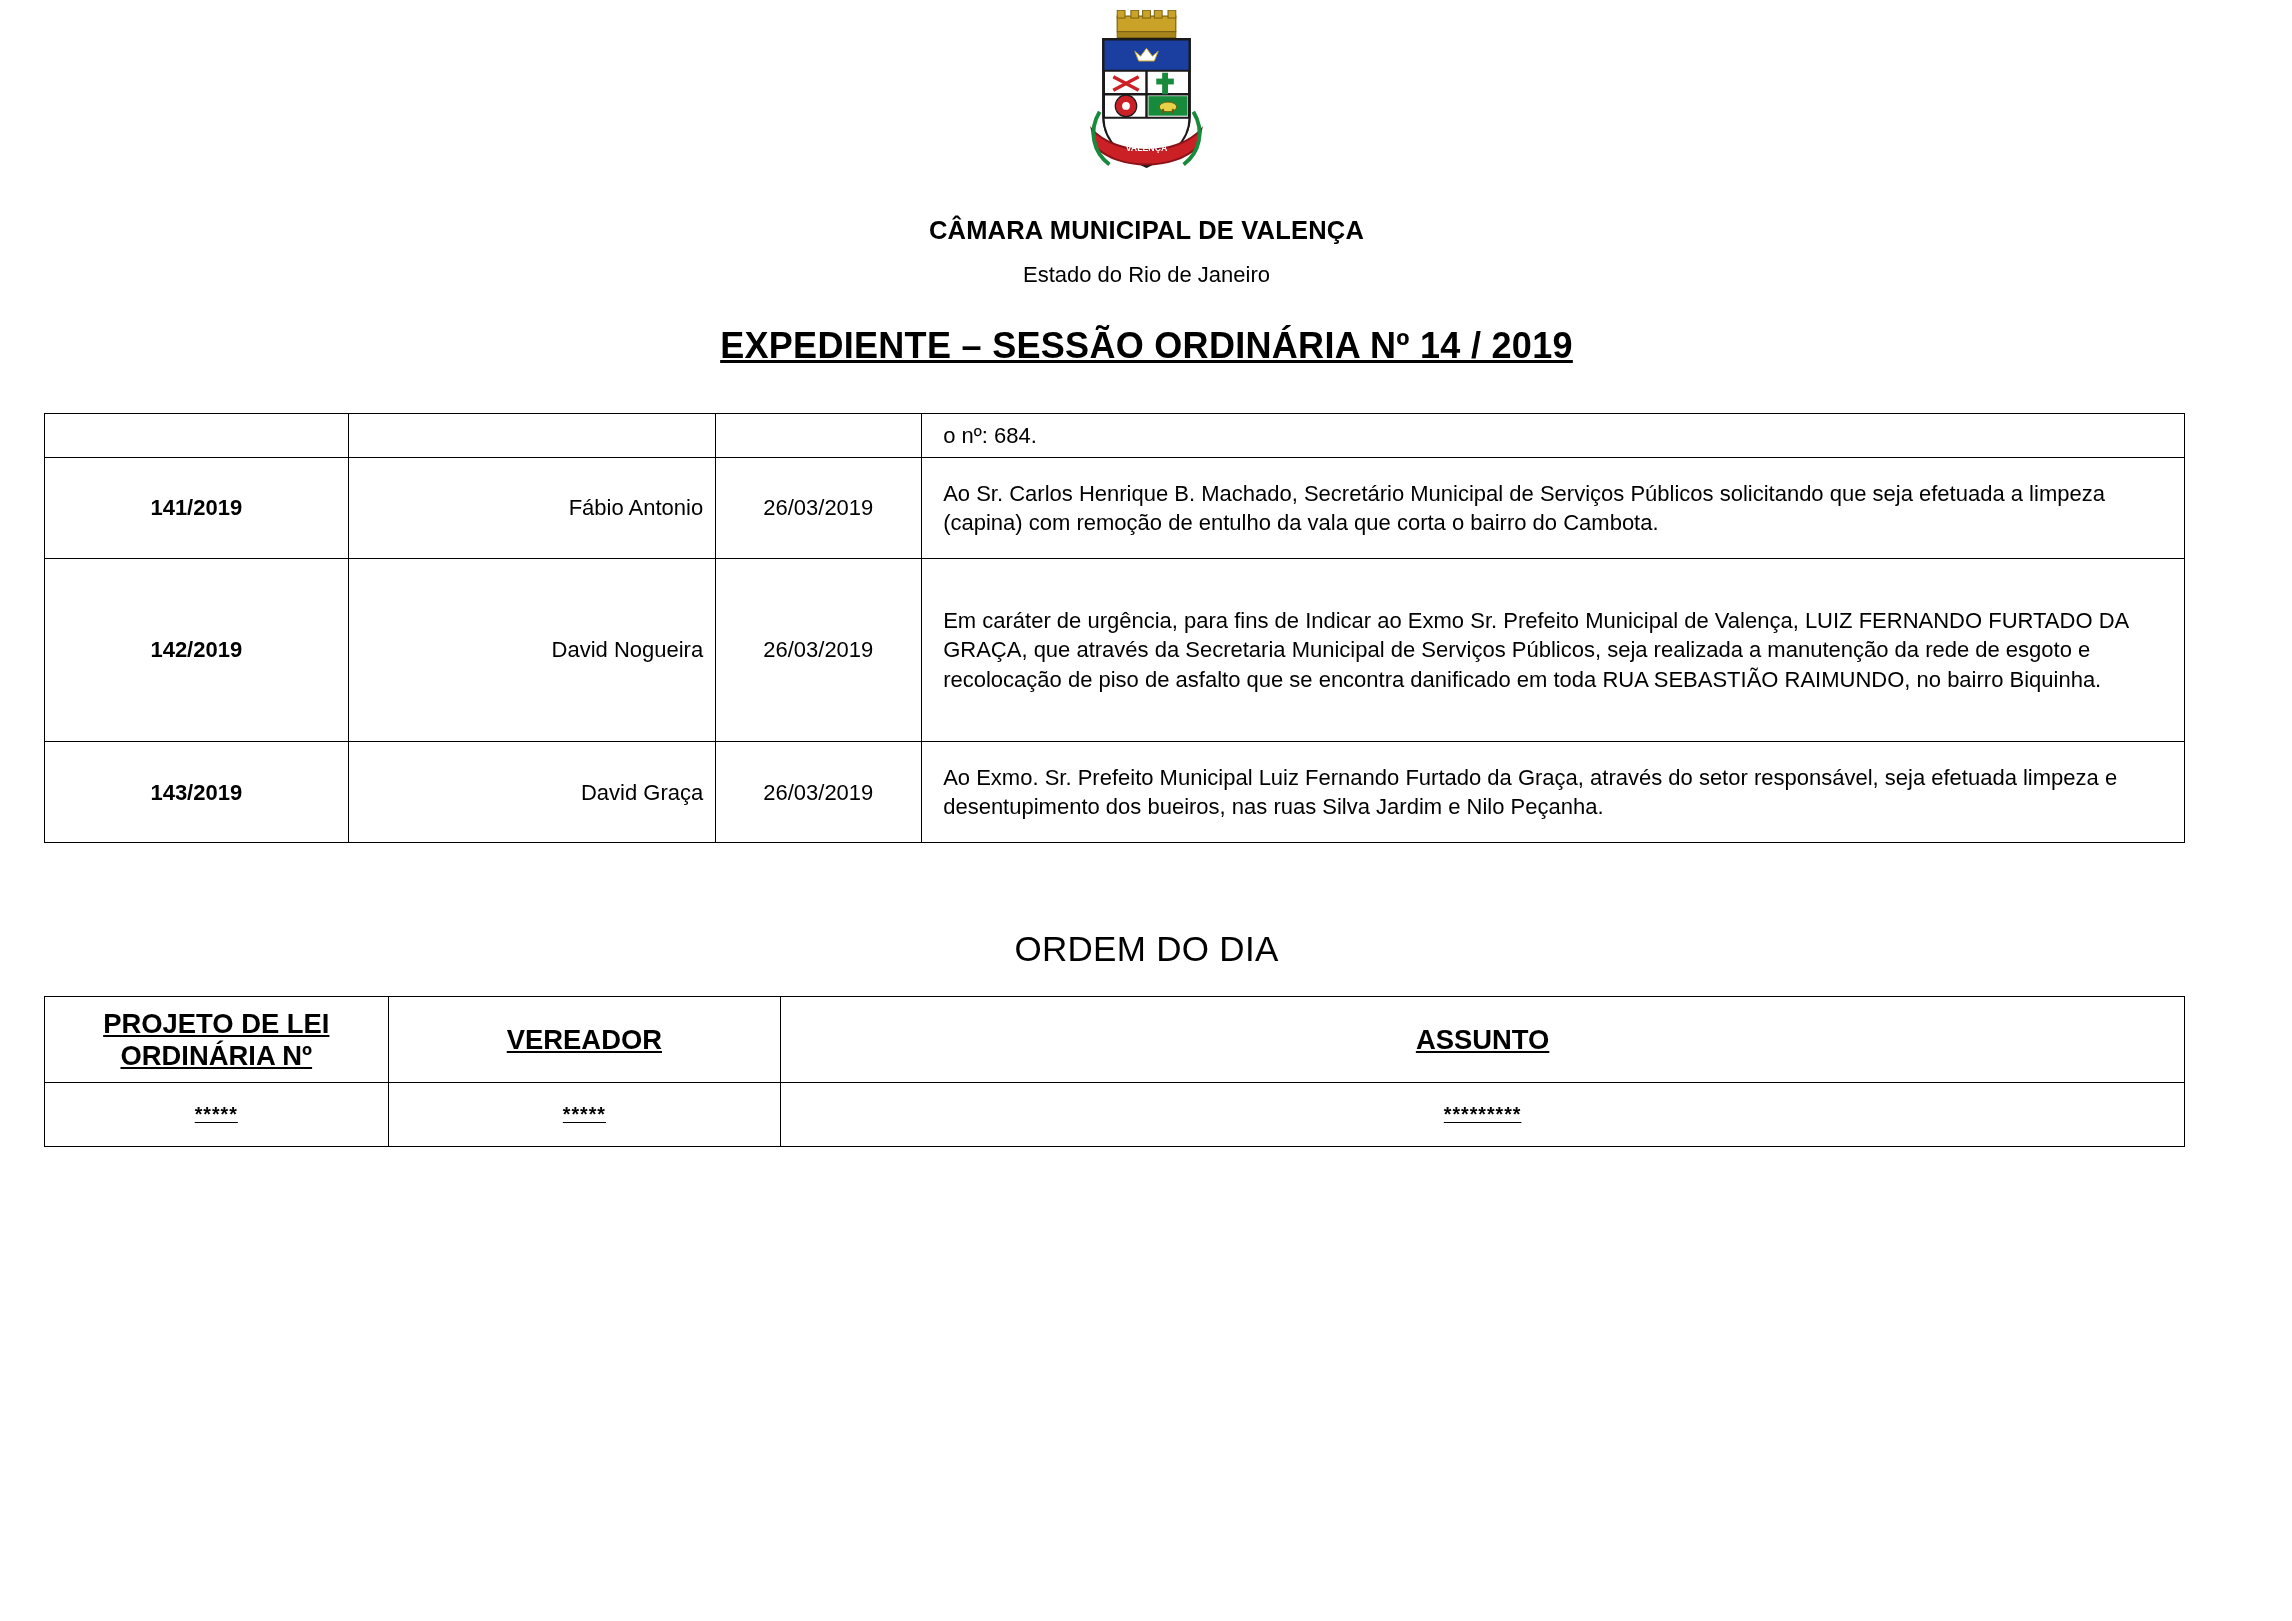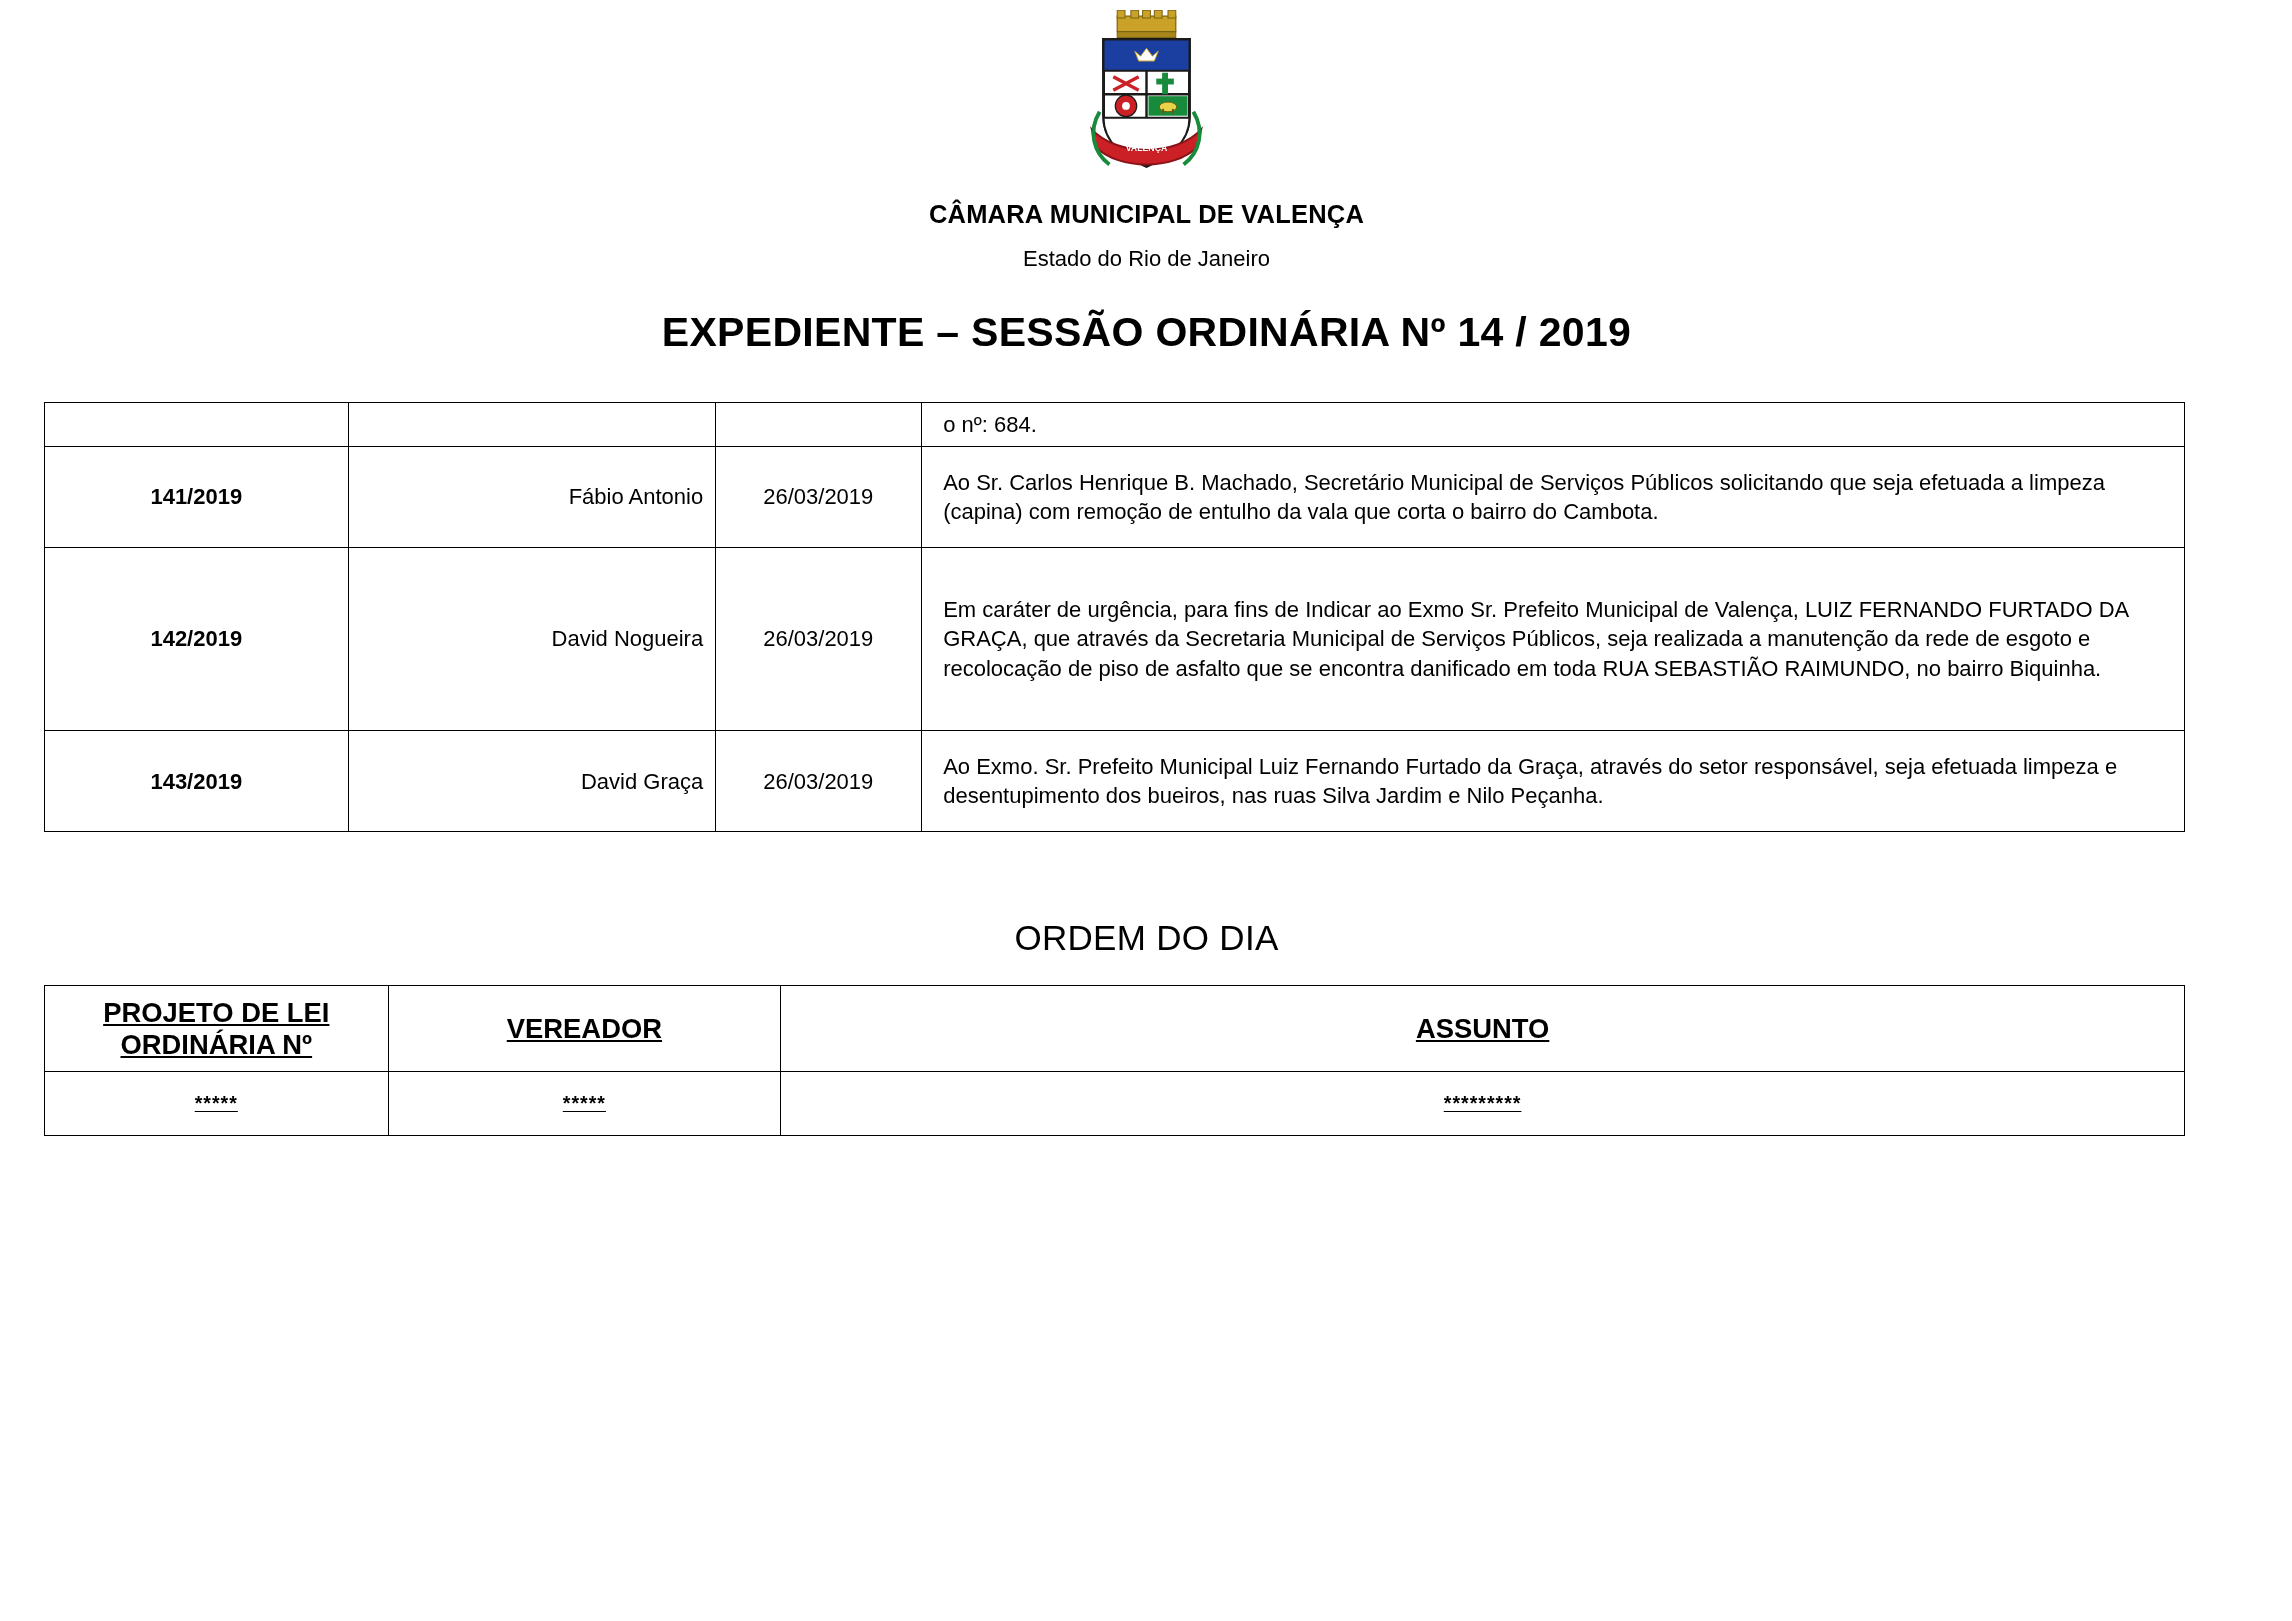--- a/index.html
+++ b/index.html
@@ -30,32 +30,33 @@
   .crest {
     width: 125px;
     height: 186px;
     margin: 0 auto;
     display: block;
   }
   .org-name {
     font-size: 25.5px;
     font-weight: bold;
     letter-spacing: 0.2px;
-    margin-top: 4px;
+    margin-top: 20px;
   }
   .org-state {
     font-size: 22px;
     font-weight: normal;
     margin-top: 17.6px;
   }
   .doc-title {
-    font-size: 41px;
+    font-size: 36px;
     font-weight: bold;
     margin-top: 37px;
     letter-spacing: 0.3px;
+    text-decoration: underline;
   }
 
   
   table {
     border-collapse: collapse;
     width: 2141px;
     table-layout: fixed;
   }
   .expediente-table {
     margin-top: 46px;

